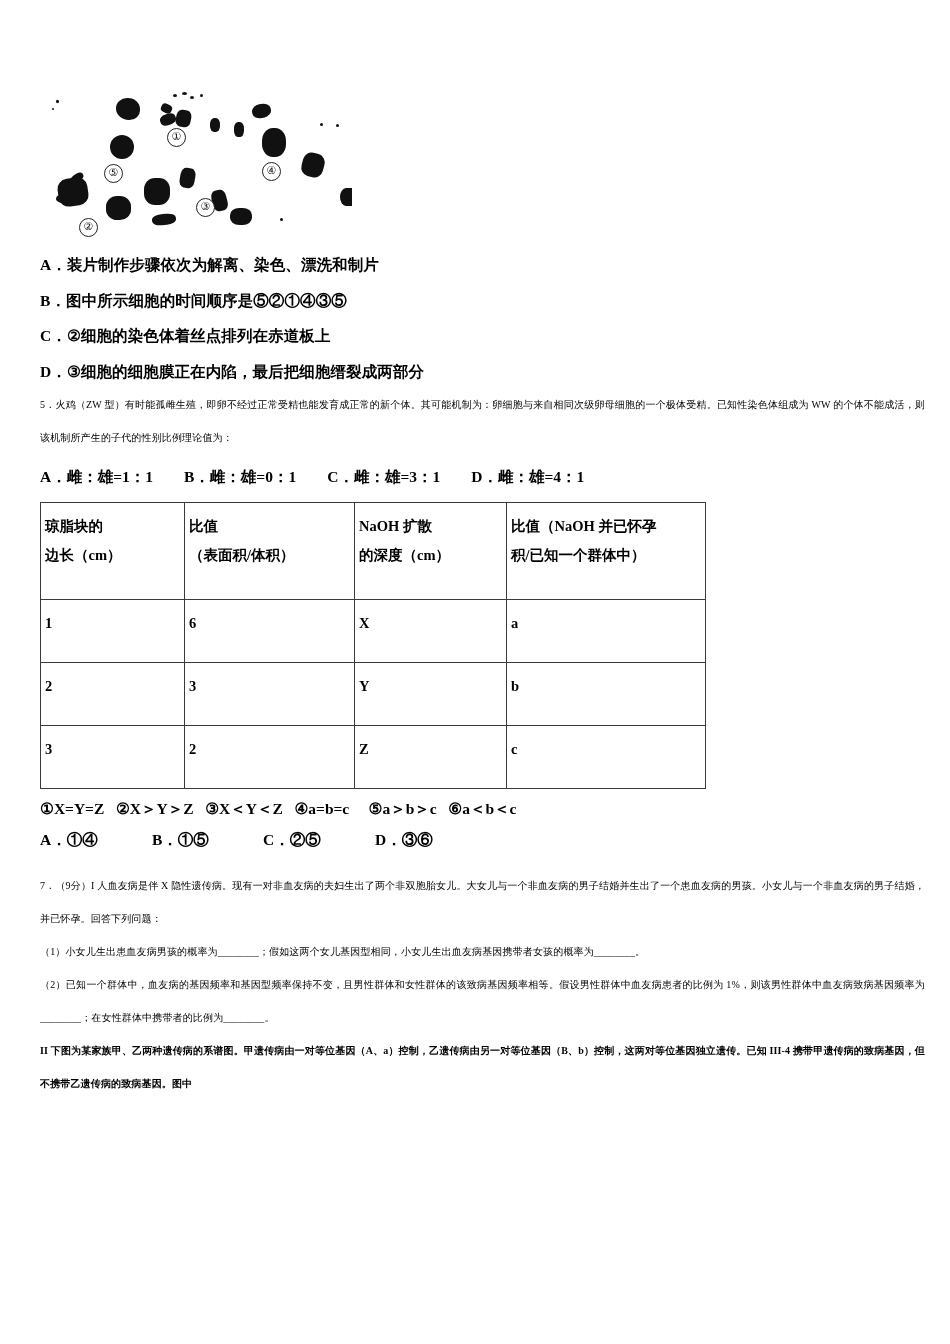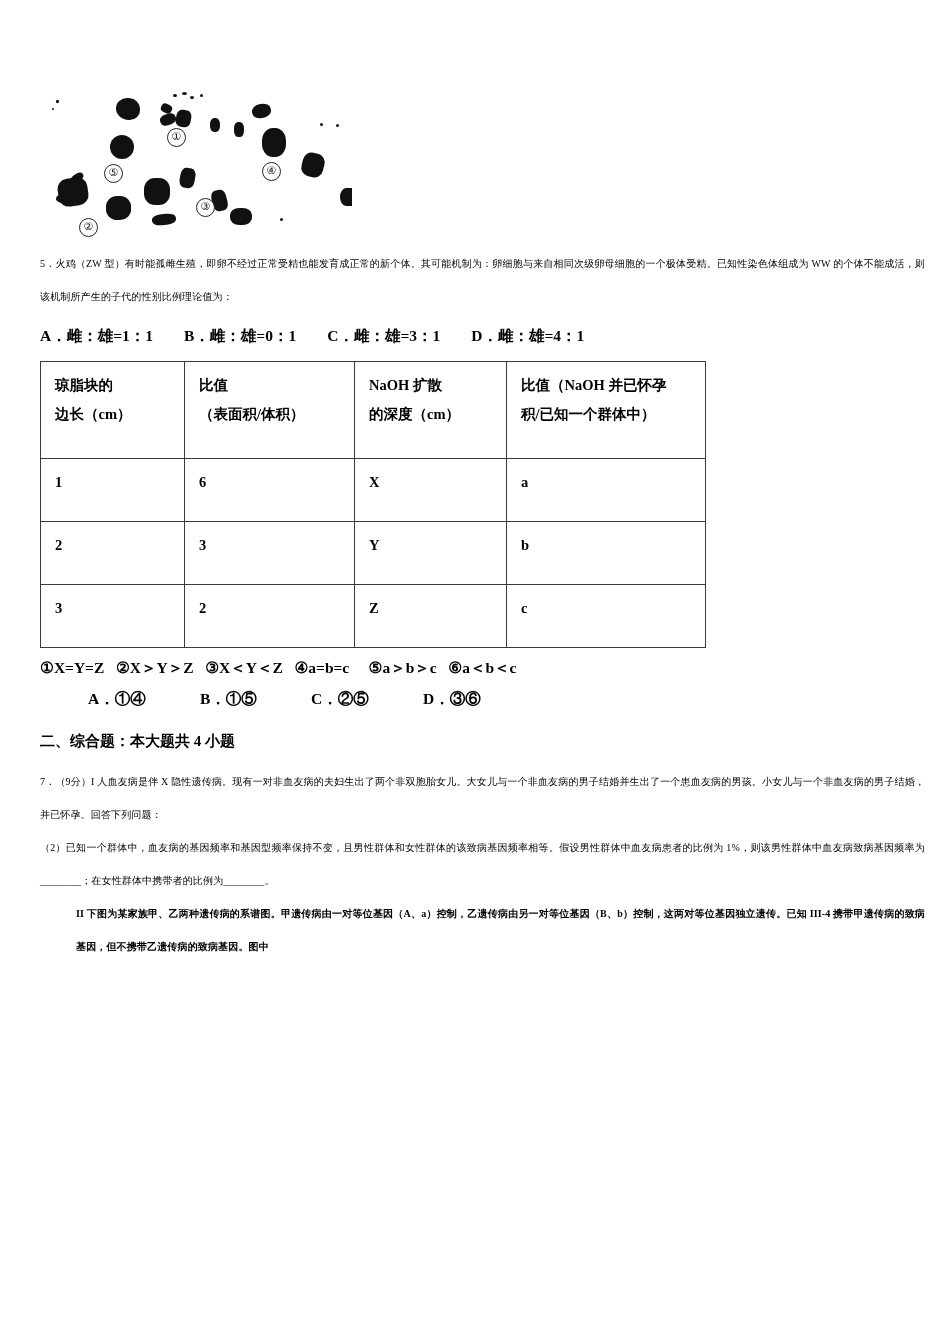--- a/index.html
+++ b/index.html
@@ -73,21 +73,21 @@
     font-family: "Liberation Serif", serif;
     font-weight: bold;
   }
   .qpara {
     font-size: 10px;
     line-height: 33px;
     margin: 0;
     text-align: justify;
     letter-spacing: 0.15px;
   }
-  .qpara.bold { font-weight: bold; margin-left: 36px; }
+  .qpara.bold { font-weight: bold; }
   .qnum { font-family: "Liberation Serif", serif; }
   .choices-row {
     font-size: 15.5px;
     font-weight: bold;
     line-height: 30px;
     margin: 0;
     white-space: pre;
   }
   .section-head {
     font-size: 15px;
@@ -106,21 +106,21 @@
   
   table.data-table {
     border-collapse: collapse;
     width: 665px;
     margin: 10px 0 6px 0;
     table-layout: fixed;
   }
   table.data-table td, table.data-table th {
     border: 1.4px solid #3a3a3a;
     vertical-align: top;
-    padding: 9px 10px 9px 14px;
+    padding: 9px 10px 9px 4px;
     font-size: 14.5px;
     line-height: 29px;
     font-weight: bold;
     text-align: left;
   }
   table.data-table thead th { height: 78px; }
   table.data-table tbody td { height: 44px; }
   col.c1 { width: 144px; }
   col.c2 { width: 170px; }
   col.c3 { width: 152px; }
@@ -174,20 +174,34 @@
         <div class="cell" style="left:288px;top:46px; width:3px;  height:3px;"></div>
 
         <div class="lbl" style="left:119px; top:50px;">①</div>
         <div class="lbl" style="left:31px;  top:140px;">②</div>
         <div class="lbl" style="left:148px; top:120px;">③</div>
         <div class="lbl" style="left:214px; top:84px;">④</div>
         <div class="lbl" style="left:56px;  top:86px;">⑤</div>
       </div>
     </div>
 
+    <div style="margin-top:8px;">
+      <p class="opt-line">
+        <span class="optlabel">A．</span><span>装片制作步骤依次为解离、染色、漂洗和制片</span>
+      </p>
+      <p class="opt-line">
+        <span class="optlabel">B．</span><span>图中所示细胞的时间顺序是⑤②①④③⑤</span>
+      </p>
+      <p class="opt-line">
+        <span class="optlabel">C．</span><span>②细胞的染色体着丝点排列在赤道板上</span>
+      </p>
+      <p class="opt-line">
+        <span class="optlabel">D．</span><span>③细胞的细胞膜正在内陷，最后把细胞缙裂成两部分</span>
+      </p>
+    </div>
 
     <div style="margin-top:9px;">
       <p class="qpara"><span class="qnum">5．</span><span>火鸡（ZW 型）有时能孤雌生殖，即卵不经过正常受精也能发育成正常的新个体。其可能机制为：卵细胞与来自相同次级卵母细胞的一个极体受精。已知性染色体组成为 WW 的个体不能成活，则该机制所产生的子代的性别比例理论值为：</span></p>
       <p class="choices-row" style="margin-top:8px;">A．雌：雄=1：1        B．雌：雄=0：1        C．雌：雄=3：1        D．雌：雄=4：1</p>
     </div>
 
     <div style="margin-top:5px;">
 
       <table class="data-table">
         <colgroup>
@@ -232,26 +246,26 @@
           <tr>
             <td>3</td>
             <td>2</td>
             <td>Z</td>
             <td>c</td>
           </tr>
         </tbody>
       </table>
 
       <p class="circ-row">①X=Y=Z   ②X＞Y＞Z   ③X＜Y＜Z   ④a=b=c     ⑤a＞b＞c   ⑥a＜b＜c</p>
-      <p class="choices-row" style="margin-top:2px;margin-left:48px;">A．①④              B．①⑤              C．②⑤              D．③⑥</p>
+      <p class="choices-row" style="margin-top:2px;">A．①④              B．①⑤              C．②⑤              D．③⑥</p>
     </div>
 
     <div style="margin-top:14px;">
-      <p class="section-head">二、综合题：本大题共 4 小题</p>
 
       <p class="qpara" style="margin-top:11px;"><span class="qnum">7．</span><span>（9分）I 人血友病是伴 X 隐性遗传病。现有一对非血友病的夫妇生出了两个非双胞胎女儿。大女儿与一个非血友病的男子结婚并生出了一个患血友病的男孩。小女儿与一个非血友病的男子结婚，并已怀孕。回答下列问题：</span></p>
 
+      <p class="qpara">（1）小女儿生出患血友病男孩的概率为________；假如这两个女儿基因型相同，小女儿生出血友病基因携带者女孩的概率为________。</p>
       <p class="qpara">（2）已知一个群体中，血友病的基因频率和基因型频率保持不变，且男性群体和女性群体的该致病基因频率相等。假设男性群体中血友病患者的比例为 1%，则该男性群体中血友病致病基因频率为________；在女性群体中携带者的比例为________。</p>
       <p class="qpara bold">II 下图为某家族甲、乙两种遗传病的系谱图。甲遗传病由一对等位基因（A、a）控制，乙遗传病由另一对等位基因（B、b）控制，这两对等位基因独立遗传。已知 III-4 携带甲遗传病的致病基因，但不携带乙遗传病的致病基因。图中</p>
     </div>
 
   </div>
 </div>
 
 </body></html>

